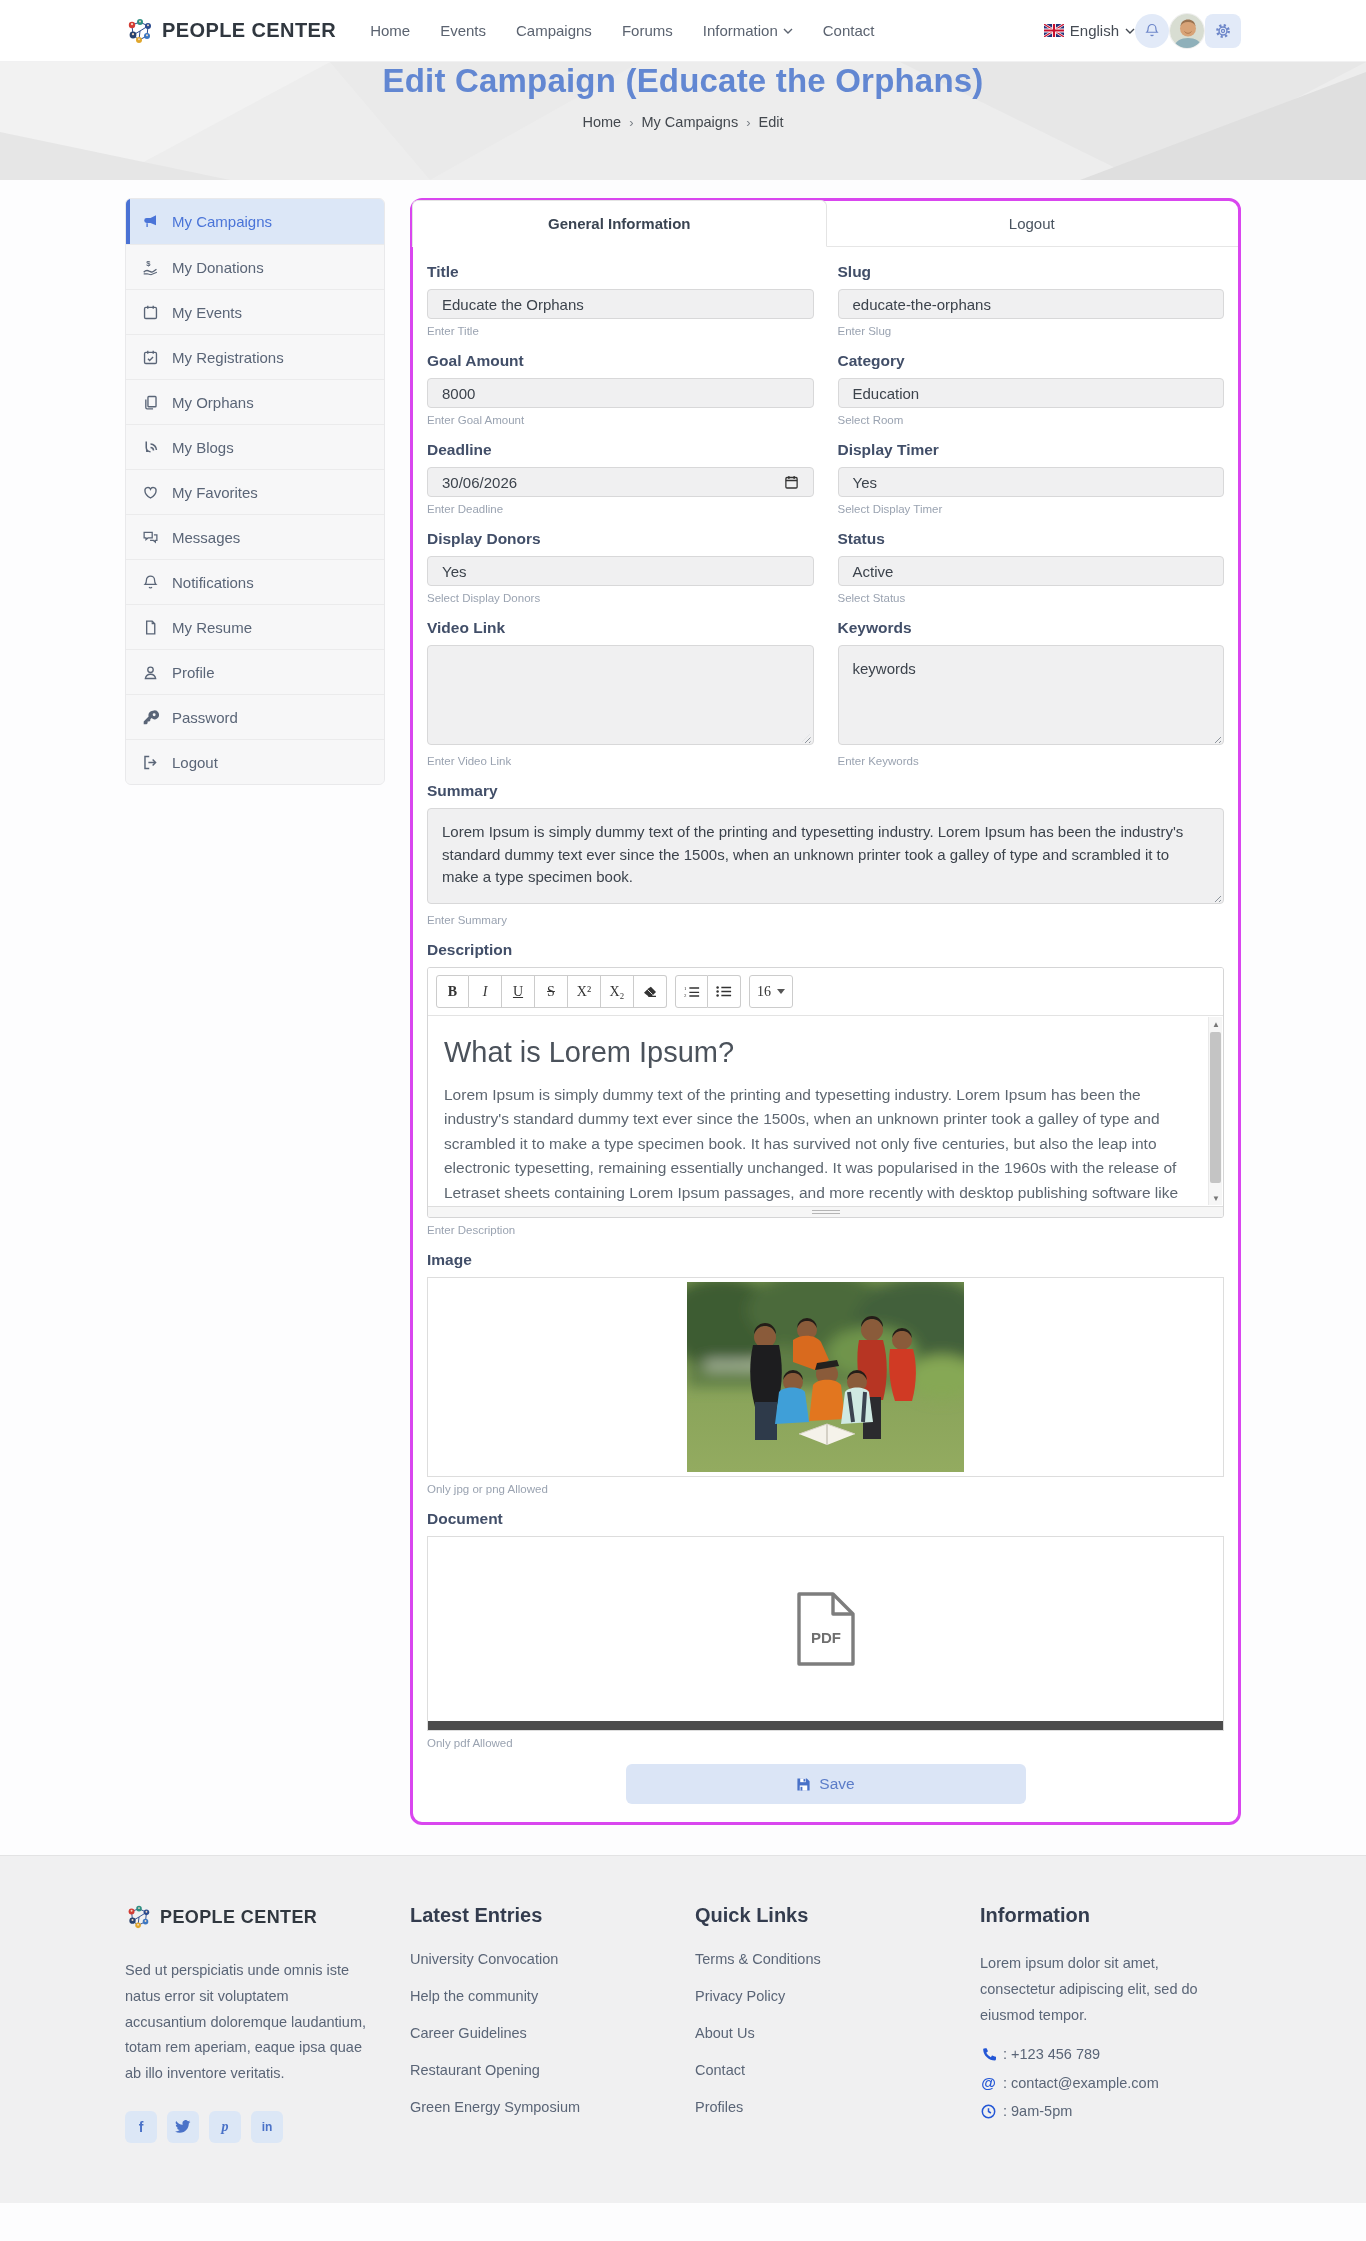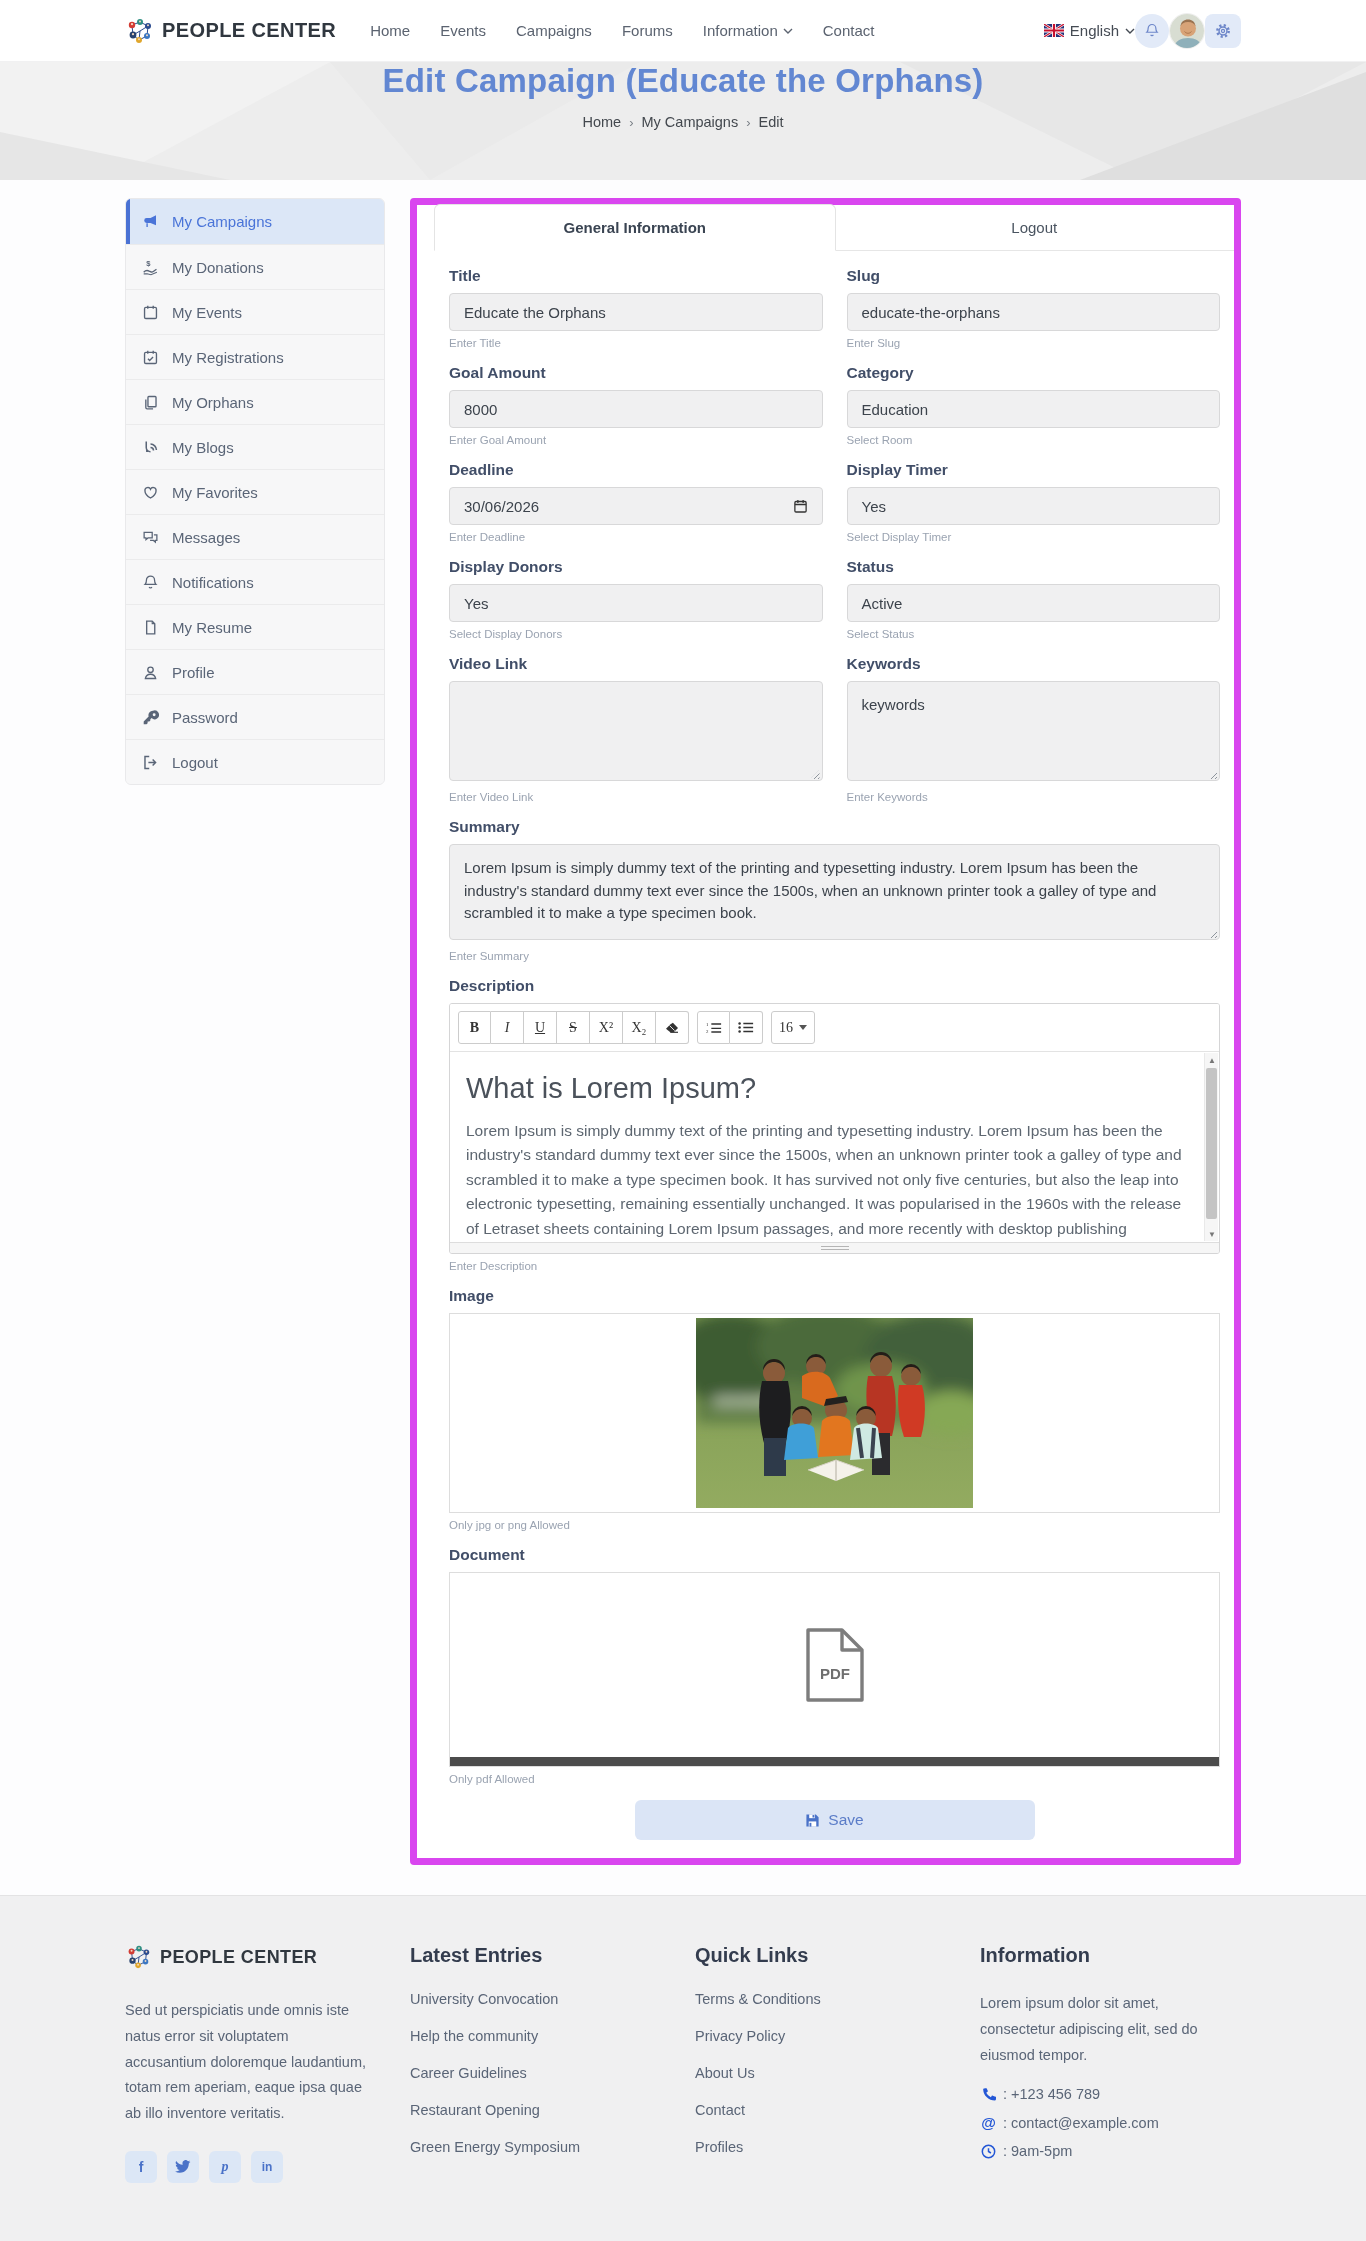--- a/index.html
+++ b/index.html
@@ -32,30 +32,30 @@
   .main { width:1116px; margin:0 auto; padding:18px 0 30px; display:flex; gap:25px; align-items:flex-start; }
 
   
   .sidebar { width:260px; border:1px solid #e9e9eb; border-radius:6px; overflow:hidden; background:#f7f7f8; }
   .side-item { display:flex; align-items:center; gap:13px; height:45px; padding:0 15px; font-size:15px; color:#5a6577; background:#f7f7f8; border-top:1px solid #ebebec; cursor:pointer; }
   .side-item:first-child { border-top:none; }
   .side-item .sicon { width:18px; height:18px; flex:0 0 18px; display:flex; align-items:center; justify-content:center; }
   .side-item.active { background:#dce7f7; color:#4a74d8; border-left:4px solid #4a72d4; padding-left:11px; }
 
   
-  .card { width:831px; background:#fff; border:7px solid #d946ef; border-radius:4px;padding-left:18px; }
+  .card { width:831px; background:#fff; border:3px solid #d946ef; border-radius:12px; }
   .tabs { display:flex; border-bottom:1px solid #e6e6e6; }
   .tab { flex:1; text-align:center; padding:14px 0; font-size:15px; color:#4a5460; cursor:pointer; }
   .tab.active { background:#fff; border:1px solid #e4e4e4; border-bottom:1px solid #fff; border-radius:6px 6px 0 0; margin:-1px -1px -1px -1px; color:#3a4452; font-weight:bold; }
   .card-body { padding:16px 14px 18px; }
 
   .grid2 { display:grid; grid-template-columns:1fr 1fr; column-gap:24px; }
   .fgroup { margin-bottom:15px; }
   .flabel { display:block; font-size:15.5px; font-weight:bold; color:#414e68; margin-bottom:8px; }
-  .finput, .fselect { width:100%; height:38px; background:#f0f0f1; border:1px solid #d8d8d9; border-radius:4px; padding:0 14px; font-size:15px; color:#3c434c; font-family:"Liberation Sans",sans-serif; display:flex; align-items:center; }
+  .finput, .fselect { width:100%; height:30px; background:#f0f0f1; border:1px solid #d8d8d9; border-radius:4px; padding:0 14px; font-size:15px; color:#3c434c; font-family:"Liberation Sans",sans-serif; display:flex; align-items:center; }
   input.finput { outline:none; }
   .hint { font-size:11.5px; color:#9aa3b1; margin-top:6px; }
   .date-wrap { justify-content:space-between; cursor:text; }
   textarea.farea { width:100%; height:100px; background:#f0f0f1; border:1px solid #d8d8d9; border-radius:4px; padding:12px 14px; font-size:15px; color:#3c434c; resize:none; font-family:"Liberation Sans",sans-serif; line-height:1.5; }
   .resize-grip { position:relative; }
   .resize-grip::after { content:""; position:absolute; right:3px; bottom:6px; width:9px; height:9px;
     background:repeating-linear-gradient(135deg, transparent 0 2px, #8d949c 2px 3px); clip-path:polygon(100% 0, 100% 100%, 0 100%); }
   textarea.summary { height:96px; }
 
   

